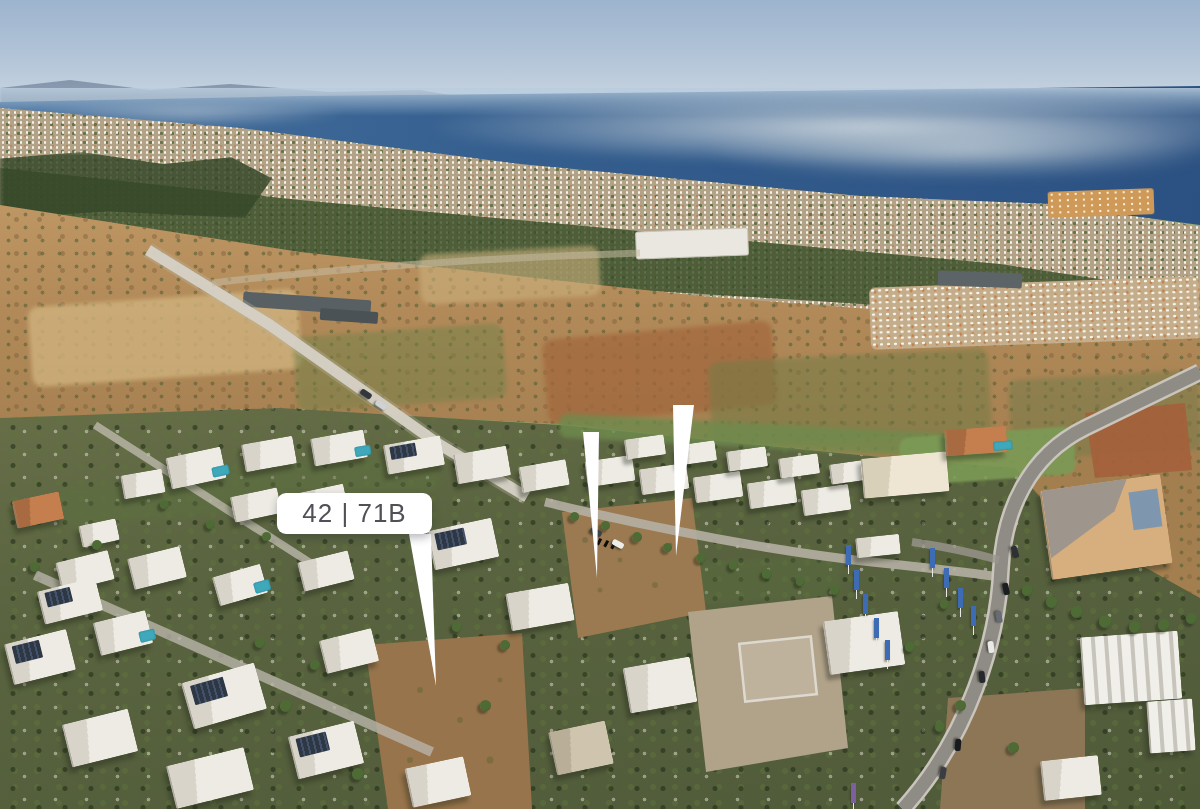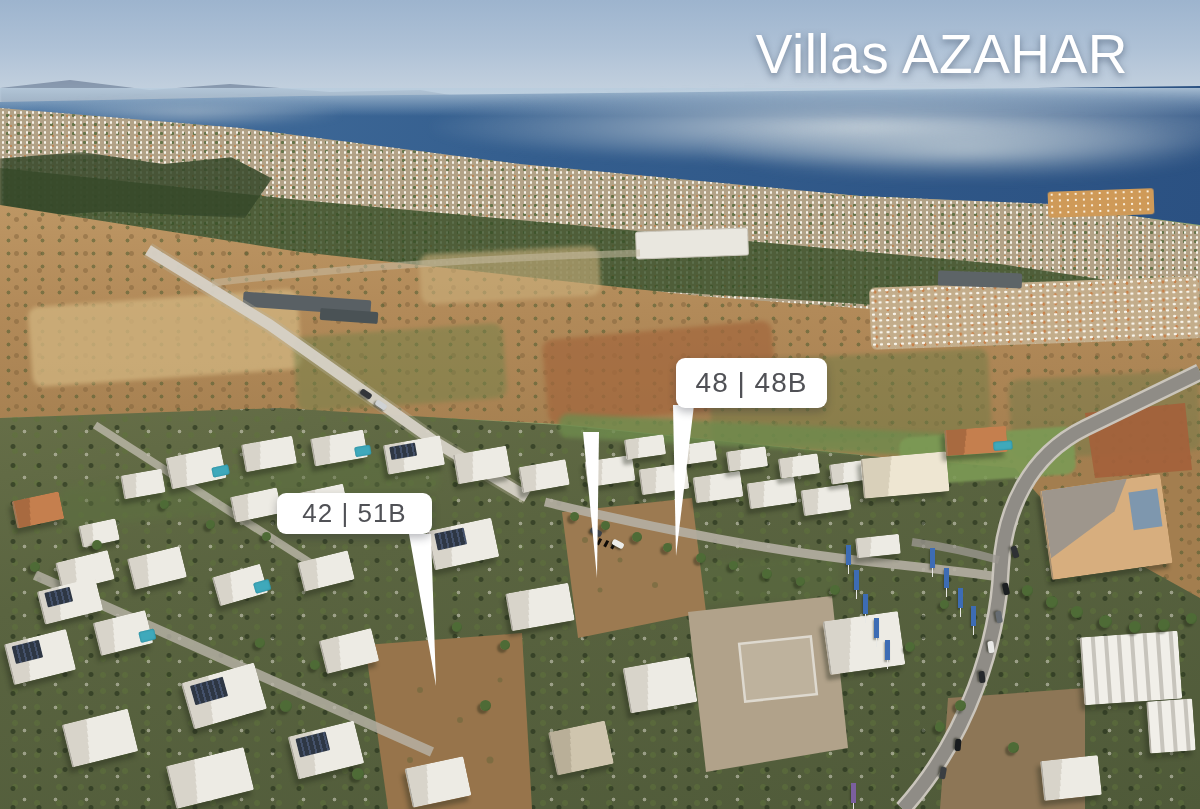--- a/index.html
+++ b/index.html
@@ -288,20 +288,16 @@
       <div class="car" style="left: 360px; top: 391px; transform: rotate(33deg); background: rgb(51, 54, 58);"></div>
     </div>
 
   <svg class="tails" width="1200" height="809" viewBox="0 0 1200 809">
     <polygon points="409,534 431,534 436,686" fill="#ffffff"></polygon>
     <polygon points="583,432 599,432 597,578" fill="#ffffff"></polygon>
     <polygon points="673,405 694,405 676,556" fill="#ffffff"></polygon>
   </svg>
 
   <div class="callout" id="c42">
-    <span>42 | 51B</span>
+    <span>42 | 71B</span>
   </div>
-  <div class="callout" id="c48">
-    <span>48 | 48B</span>
-  </div>
-
-  <div class="title">Villas AZAHAR</div>
+
 </div>
 
 </body></html>

